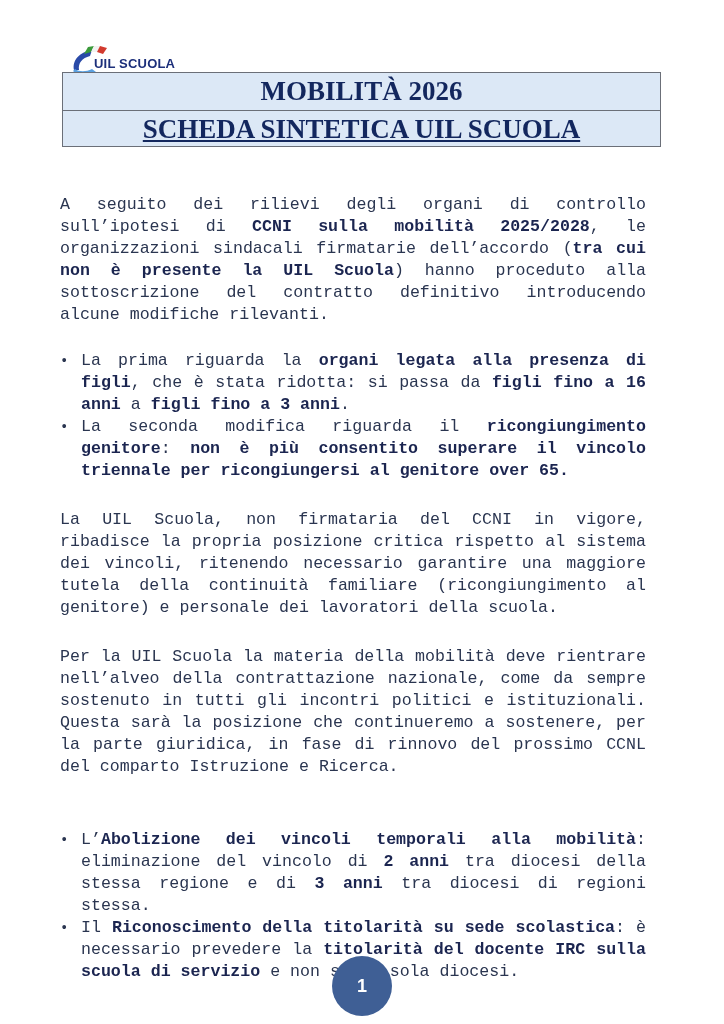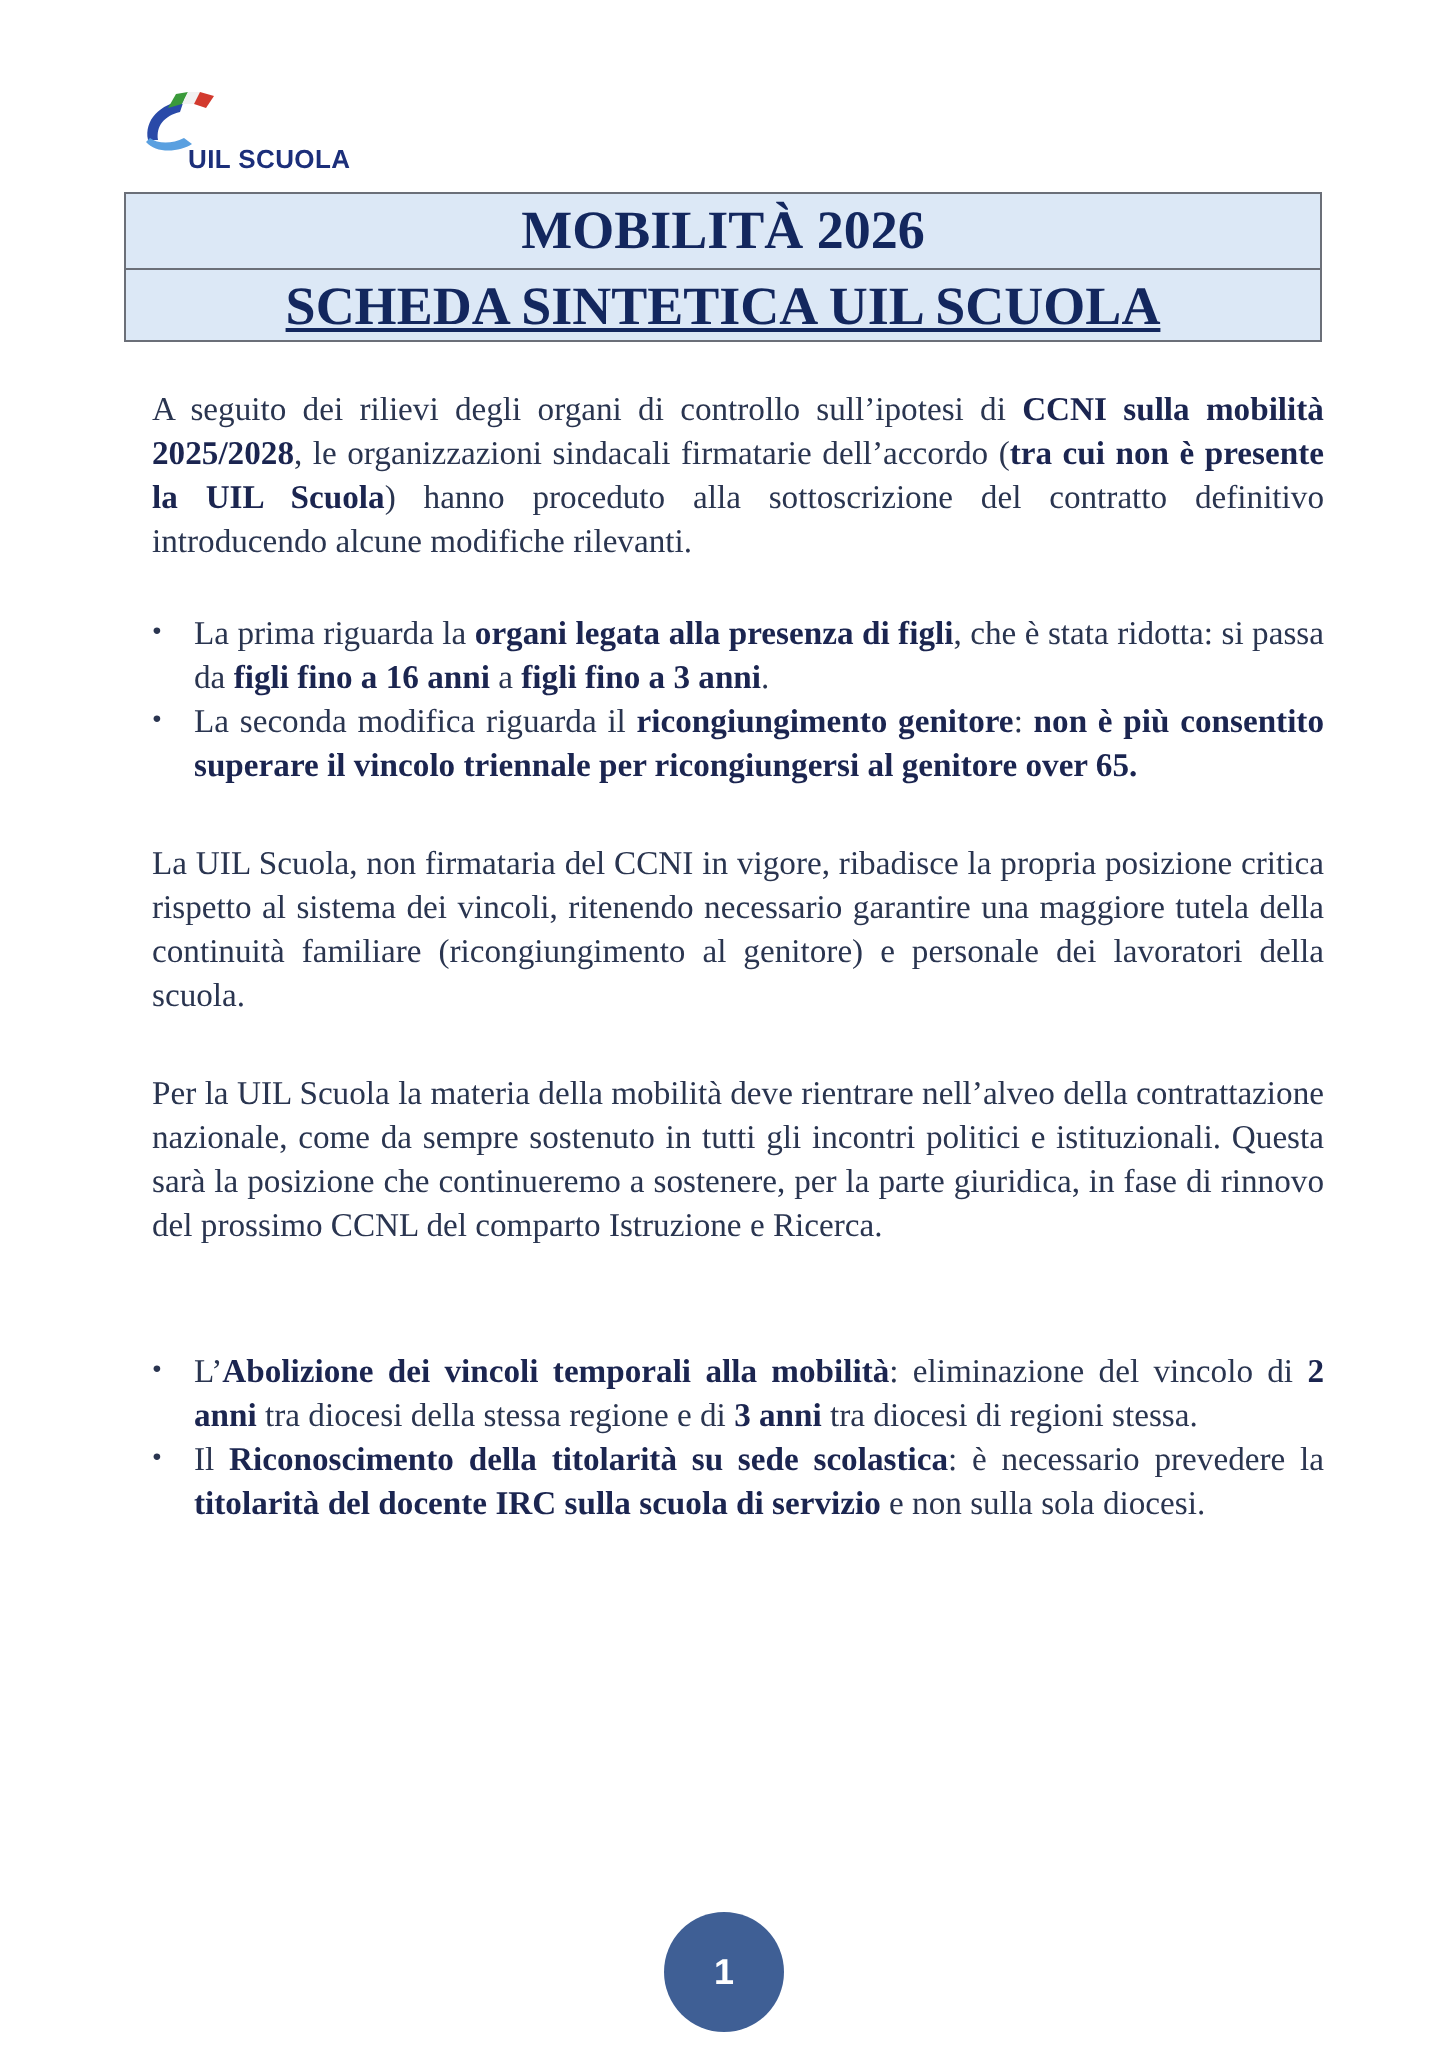--- a/index.html
+++ b/index.html
@@ -1,28 +1,28 @@
 <!DOCTYPE html>
 <html><head>
 <meta charset="utf-8">
 <style>
   html, body { margin:0; padding:0; }
   body { width:724px; height:1024px; background:#ffffff; position:relative; overflow:hidden;
          font-family:"DejaVu Serif","Liberation Serif",serif; color:#1f2a44; }
   .logo { position:absolute; left:70px; top:44px; width:115px; height:34px; }
   .logo svg { display:block; }
-  .logo-text { position:absolute; left:24px; top:28px; font-family:"Liberation Sans",sans-serif;
+  .logo-text { position:absolute; left:24px; top:12px; font-family:"Liberation Sans",sans-serif;
                font-weight:bold; font-size:13px; color:#1c2f7a; letter-spacing:0.2px; white-space:nowrap; }
-  .title-box { position:absolute; left:62px; top:96px; width:599px; height:75px;
+  .title-box { position:absolute; left:62px; top:72px; width:599px; height:75px;
                border:1.5px solid #6b6f78; background:#dce8f6; box-sizing:border-box; }
   .title-row { height:37px; display:flex; align-items:center; justify-content:center;
                font-family:"Liberation Serif",serif; font-weight:bold; color:#13275e; font-size:27px; }
   .title-row.second { border-top:1.5px solid #6b6f78; height:36px;text-decoration:underline; }
-  .content { position:absolute; left:76px; top:194px; width:586px;
-             font-family:Liberation Serif, serif; font-size:16.6px; line-height:22px; color:#2a3550; }
+  .content { position:absolute; left:60px; top:194px; width:586px;
+             font-family:Liberation Mono, monospace; font-size:16.6px; line-height:22px; color:#2a3550; }
   .p { margin:0; text-align:justify; }
   b { color:#1b2550; }
   .gap1 { height:24px; }
   .gap2 { height:27px; }
   ul.bl { list-style:none; margin:0; padding:0; }
   ul.bl li { position:relative; padding-left:21px; text-align:justify; }
   ul.bl li .dot { position:absolute; left:0; top:0; font-size:14px; }
   .page-num { position:absolute; left:332px; top:956px; width:60px; height:60px; border-radius:50%;
               background:#3f5f95; color:#ffffff; display:flex; align-items:center; justify-content:center;
               font-family:"Liberation Sans",sans-serif; font-weight:bold; font-size:18px; }

